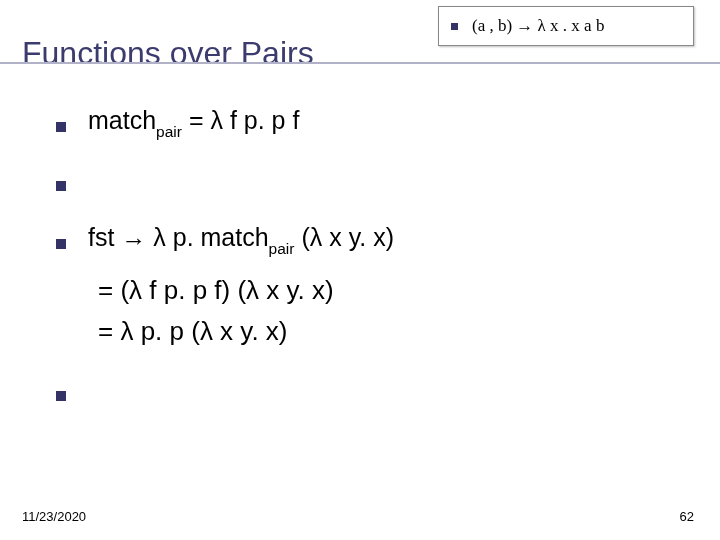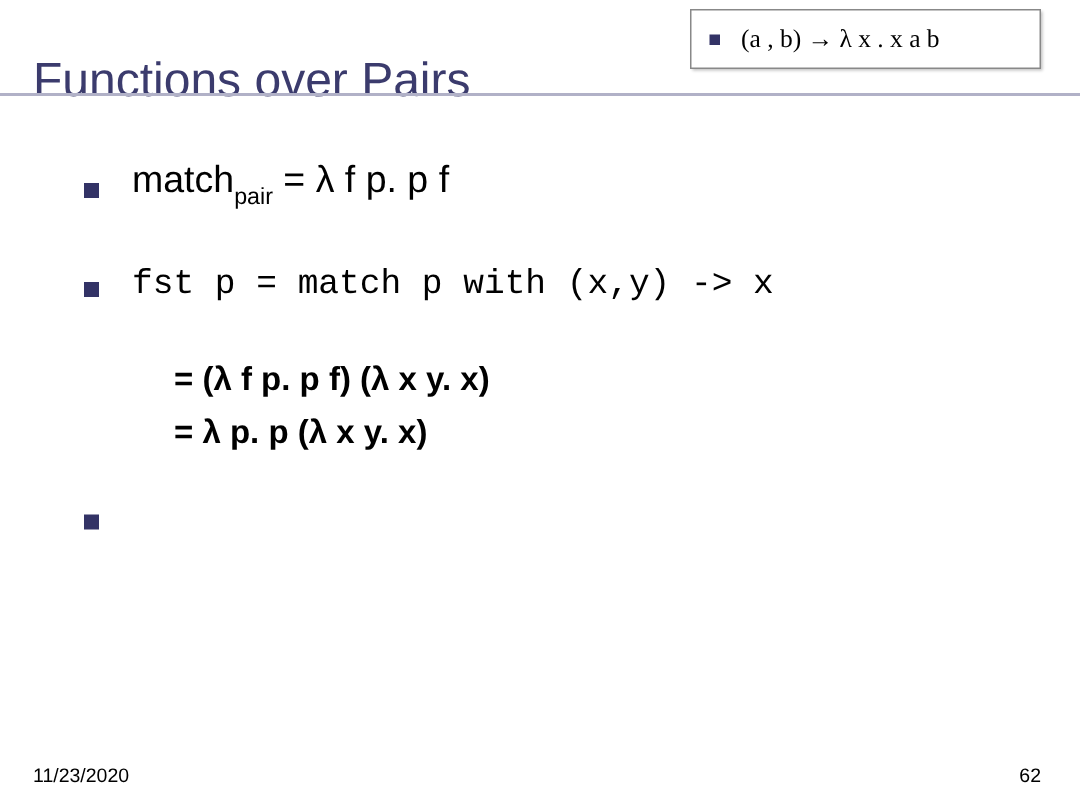--- a/index.html
+++ b/index.html
@@ -33,21 +33,21 @@
     top: 62px;
     left: 0;
     width: 720px;
     height: 2px;
     background: #b1b1c7;
   }
   .inset {
     position: absolute;
     top: 6px;
     right: 26px;
-    width: 234px;
+    width: 256px;
     height: 40px;
     border: 1px solid #888;
     box-shadow: 1px 1px 2px rgba(0,0,0,0.25);
     background: #fff;
     box-sizing: border-box;
     display: flex;
     align-items: center;
   }
   .inset .mini-bullet {
     width: 7px;
@@ -93,25 +93,24 @@
     font-family: "Courier New", Courier, monospace;
     font-size: 23px;
   }
   .txt sub {
     font-size: 0.62em;
     vertical-align: sub;
     position: relative;
     top: 2px;
   }
   .indent {
-    margin-left: 60px;
-    font-size: 22px;
+    margin-left: 42px;
+    font-size: 26px;
     line-height: 1.6;
     font-family: Arial, Helvetica, sans-serif;
-    font-weight: bold;
   }
   .footer-date {
     position: absolute;
     bottom: 16px;
     left: 22px;
     font-size: 13px;
     color: #000;
     text-align: right;
   }
   .footer-page {
@@ -139,25 +138,28 @@
 
     <div class="li">
       <div class="bul"></div>
       <div class="txt">
         <span>match</span><sub>pair</sub><span> = λ f p. p f</span>
       </div>
     </div>
 
     <div class="li">
       <div class="bul"></div>
+    </div>
+
+    <div class="li tight">
+      <div class="bul"></div>
       <div class="txt">
-        <span class="mono">fst p = match p with (x,y) -&gt; x</span>
+        <span>fst → λ p. match</span><sub>pair</sub><span> (λ x y. x)</span>
       </div>
     </div>
-
     <div class="indent">= (λ f p. p f) (λ x y. x)</div>
     <div class="indent" style="margin-bottom:28px">= λ p. p (λ x y. x)</div>
 
     <div class="li">
       <div class="bul"></div>
     </div>
 
   </div>
 
   <div class="footer-date">11/23/2020</div>

